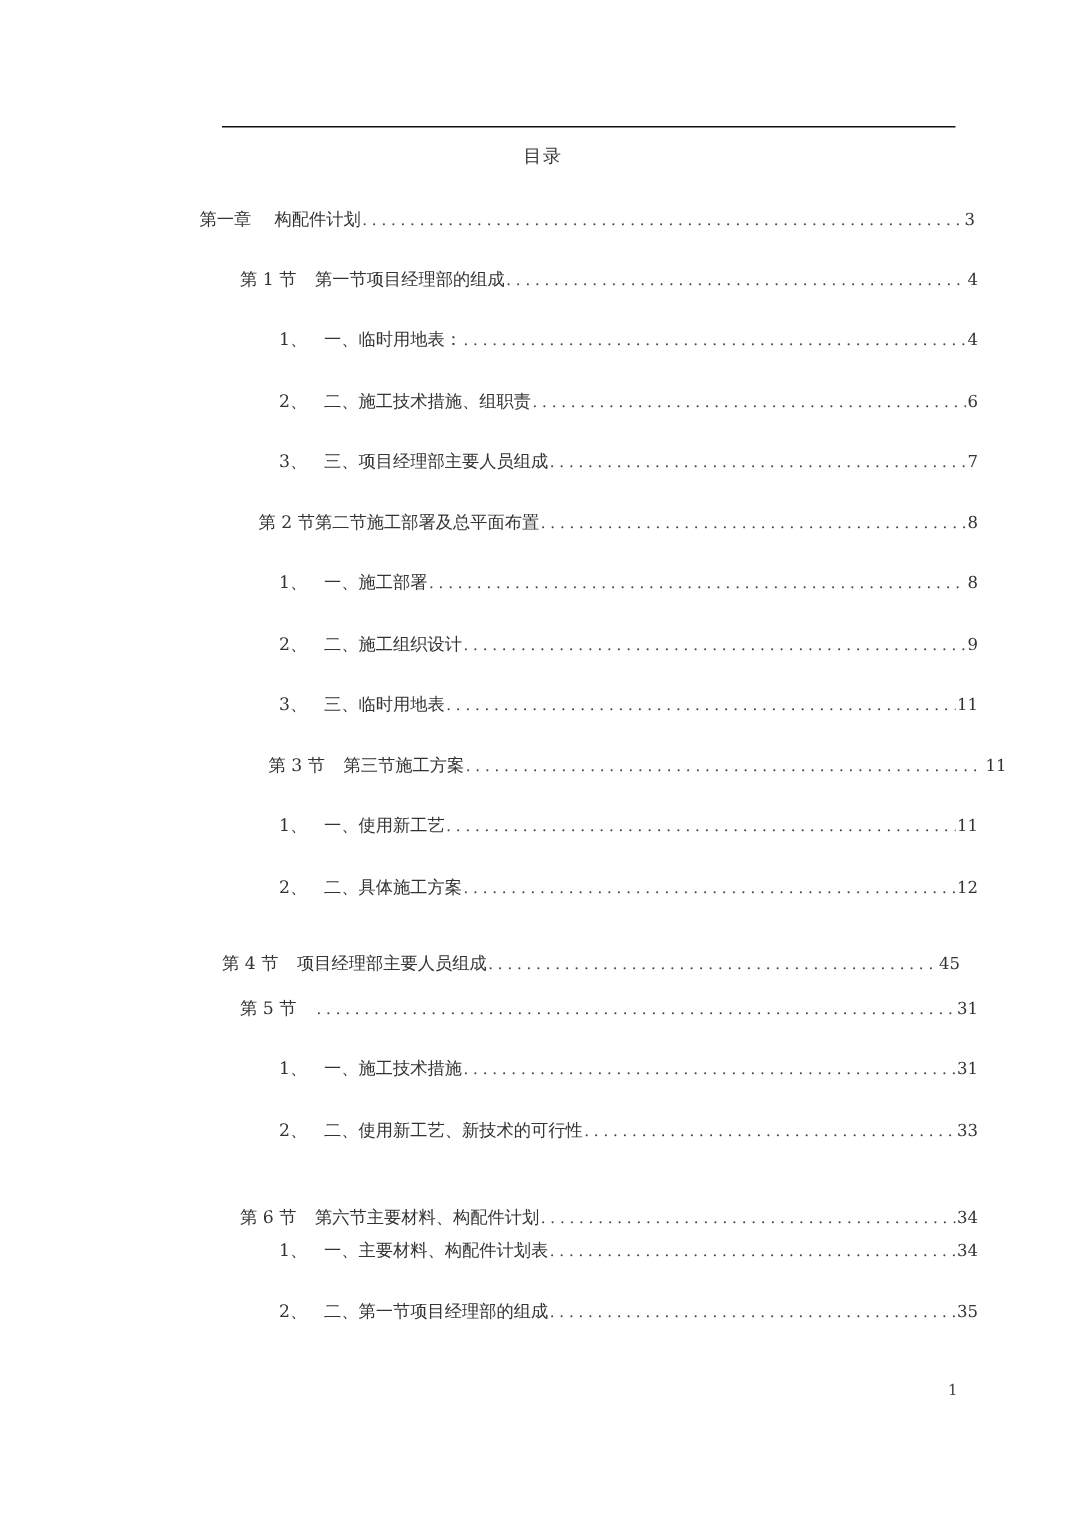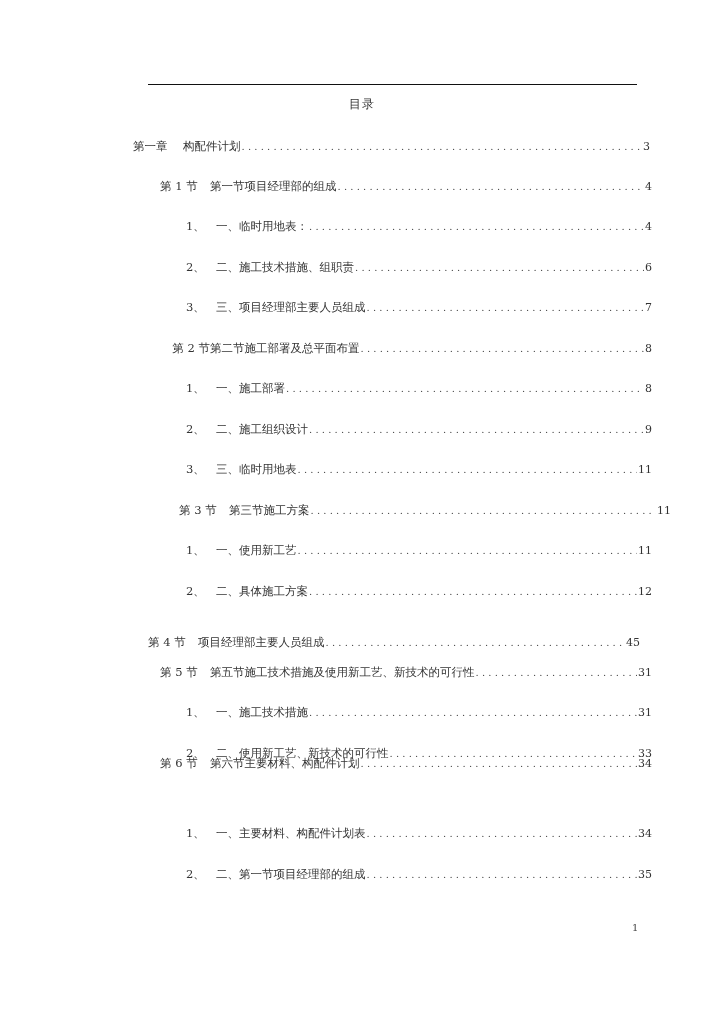--- a/index.html
+++ b/index.html
@@ -103,37 +103,36 @@
     <span class="page">12</span>
   </div>
   <div class="row lvl2" style="left:148px;width:492px;top:623px;margin-top:11px;">
     <span class="num">第 4 节</span>
     <span class="label">项目经理部主要人员组成</span>
     <span class="leader"></span>
     <span class="page">45</span>
   </div>
   <div class="row lvl2" style="left:160px;width:492px;top:664px;">
     <span class="num">第 5 节</span>
-    <span class="label">第五节施工技术措施及使用新工艺、新技术的可行性</span>
     <span class="leader"></span>
     <span class="page">31</span>
   </div>
   <div class="row lvl3" style="left:186px;width:466px;top:704px;">
     <span class="num">1、</span>
     <span class="label">一、施工技术措施</span>
     <span class="leader"></span>
     <span class="page">31</span>
   </div>
   <div class="row lvl3" style="left:186px;width:466px;top:745px;">
     <span class="num">2、</span>
     <span class="label">二、使用新工艺、新技术的可行性</span>
     <span class="leader"></span>
     <span class="page">33</span>
   </div>
-  <div class="row lvl2" style="left:160px;width:492px;top:755px;">
+  <div class="row lvl2" style="left:160px;width:492px;top:803px;">
     <span class="num">第 6 节</span>
     <span class="label">第六节主要材料、构配件计划</span>
     <span class="leader"></span>
     <span class="page">34</span>
   </div>
   <div class="row lvl3" style="left:186px;width:466px;top:825px;">
     <span class="num">1、</span>
     <span class="label">一、主要材料、构配件计划表</span>
     <span class="leader"></span>
     <span class="page">34</span>

